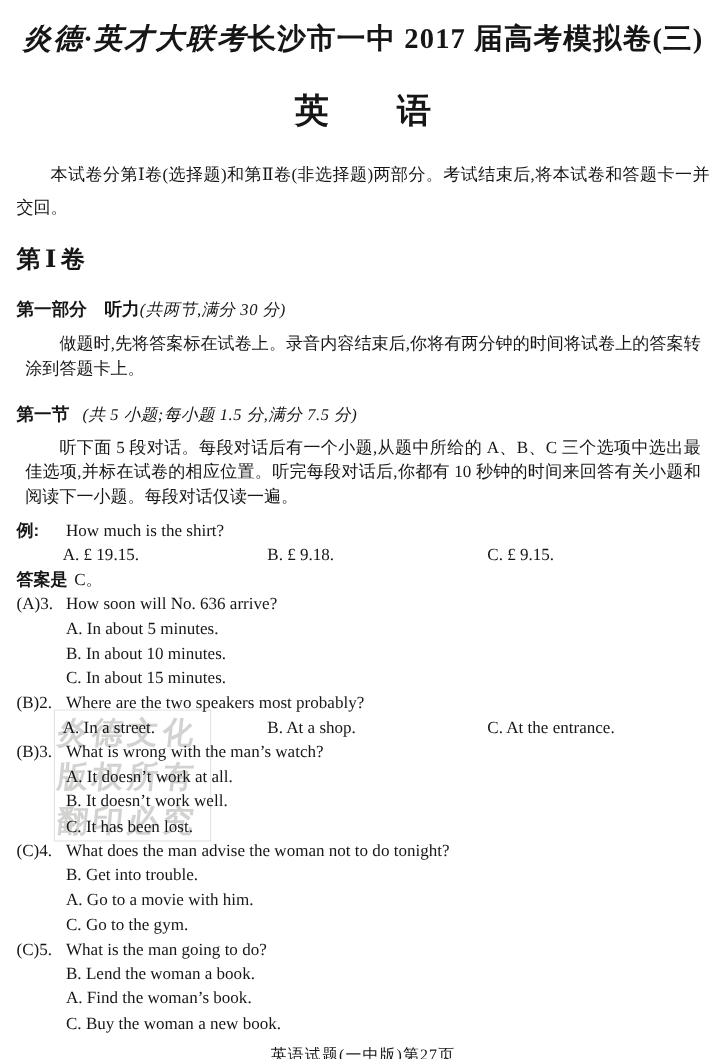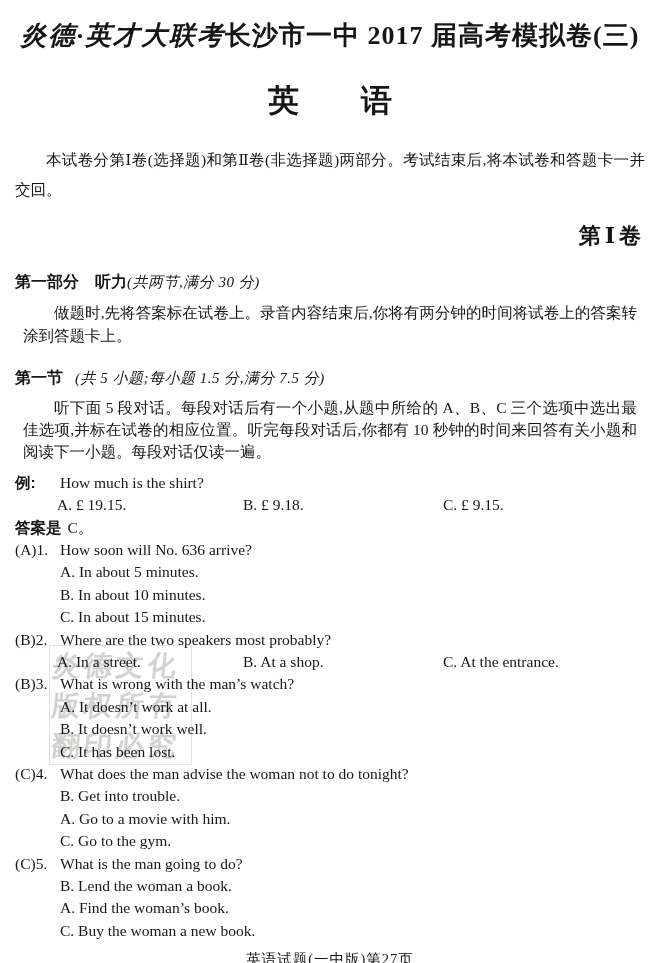--- a/index.html
+++ b/index.html
@@ -49,21 +49,21 @@
 
   
   .intro {
     margin-top:23px;
     font-size:15.5px;
     line-height:30px;
     text-indent:2em;
     text-align:justify;
   }
   .vol-heading {
-    text-align:right;
+    text-align:left;
     font-size:22px;
     font-weight:bold;
     margin-top:11px;
     letter-spacing:4px;
   }
   .part-heading {
     margin-top:20px;
     font-size:16px;
     line-height:22px;
     white-space:nowrap;
@@ -190,21 +190,21 @@
           <span>C. £ 9.15.</span>
         </div>
         <div class="ans-line">
           <span class="ans-label">答案是</span>
           <span class="ans-value">C。</span>
         </div>
       </div>
 
       <div class="question">
         <div class="q-line">
-          <span class="q-num">(A)1.</span>
+          <span class="q-num">(A)3.</span>
           <span class="q-text">How soon will No. 636 arrive?</span>
         </div>
         <div class="opt-stack">
           <div class="opt">A. In about 5 minutes.</div>
           <div class="opt">B. In about 10 minutes.</div>
           <div class="opt">C. In about 15 minutes.</div>
         </div>
       </div>
 
       <div class="question">

